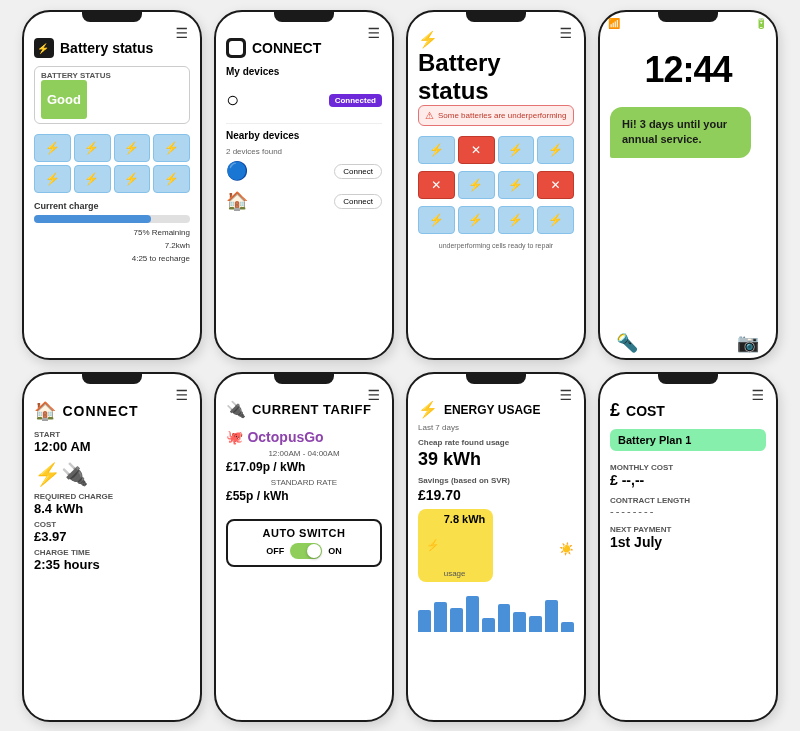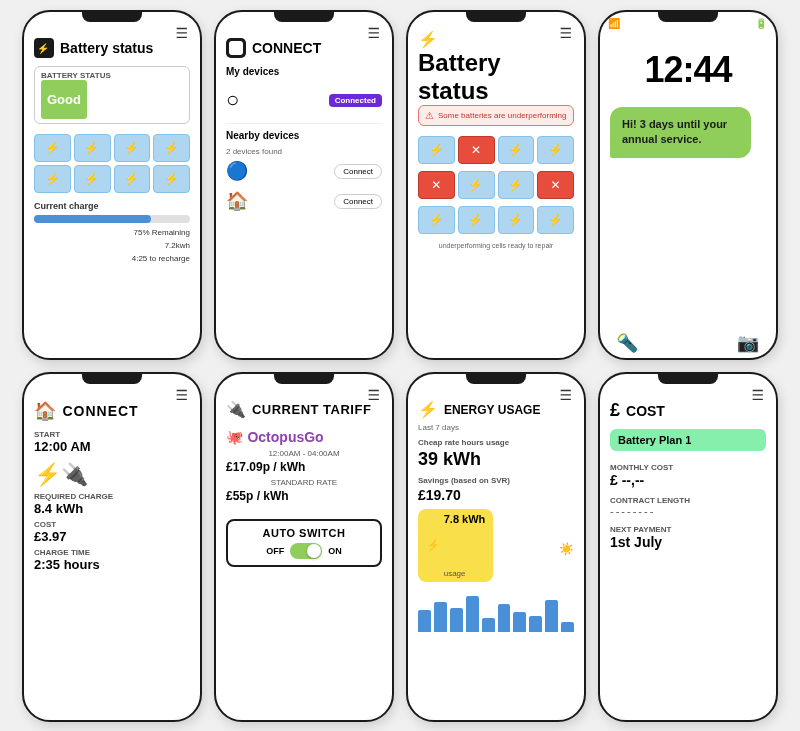--- a/index.html
+++ b/index.html
@@ -569,21 +569,21 @@
 
   <div class="phone p7">
     <div class="phone-notch"></div>
     <div class="phone-content">
       <div class="menu-icon">☰</div>
       <div class="p7 section-title">
         <span style="font-size:16px;">⚡</span>
         <h2>ENERGY USAGE</h2>
       </div>
       <div class="p7 subtitle">Last 7 days</div>
-      <div class="usage-label">Cheap rate hours usage</div>
+      <div class="usage-label">Cheap rate found usage</div>
       <div class="usage-value">39 kWh</div>
       <div class="usage-label">Savings (based on SVR)</div>
       <div class="usage-value" style="font-size:14px;">£19.70</div>
       <div style="display:flex; align-items:center; justify-content:space-between;">
         <div class="kwh-badge">
           <span style="font-size:11px;">⚡</span>
           <div>
             <div class="kwh-text">7.8 kWh</div>
             <div class="kwh-sub">usage</div>
           </div>

